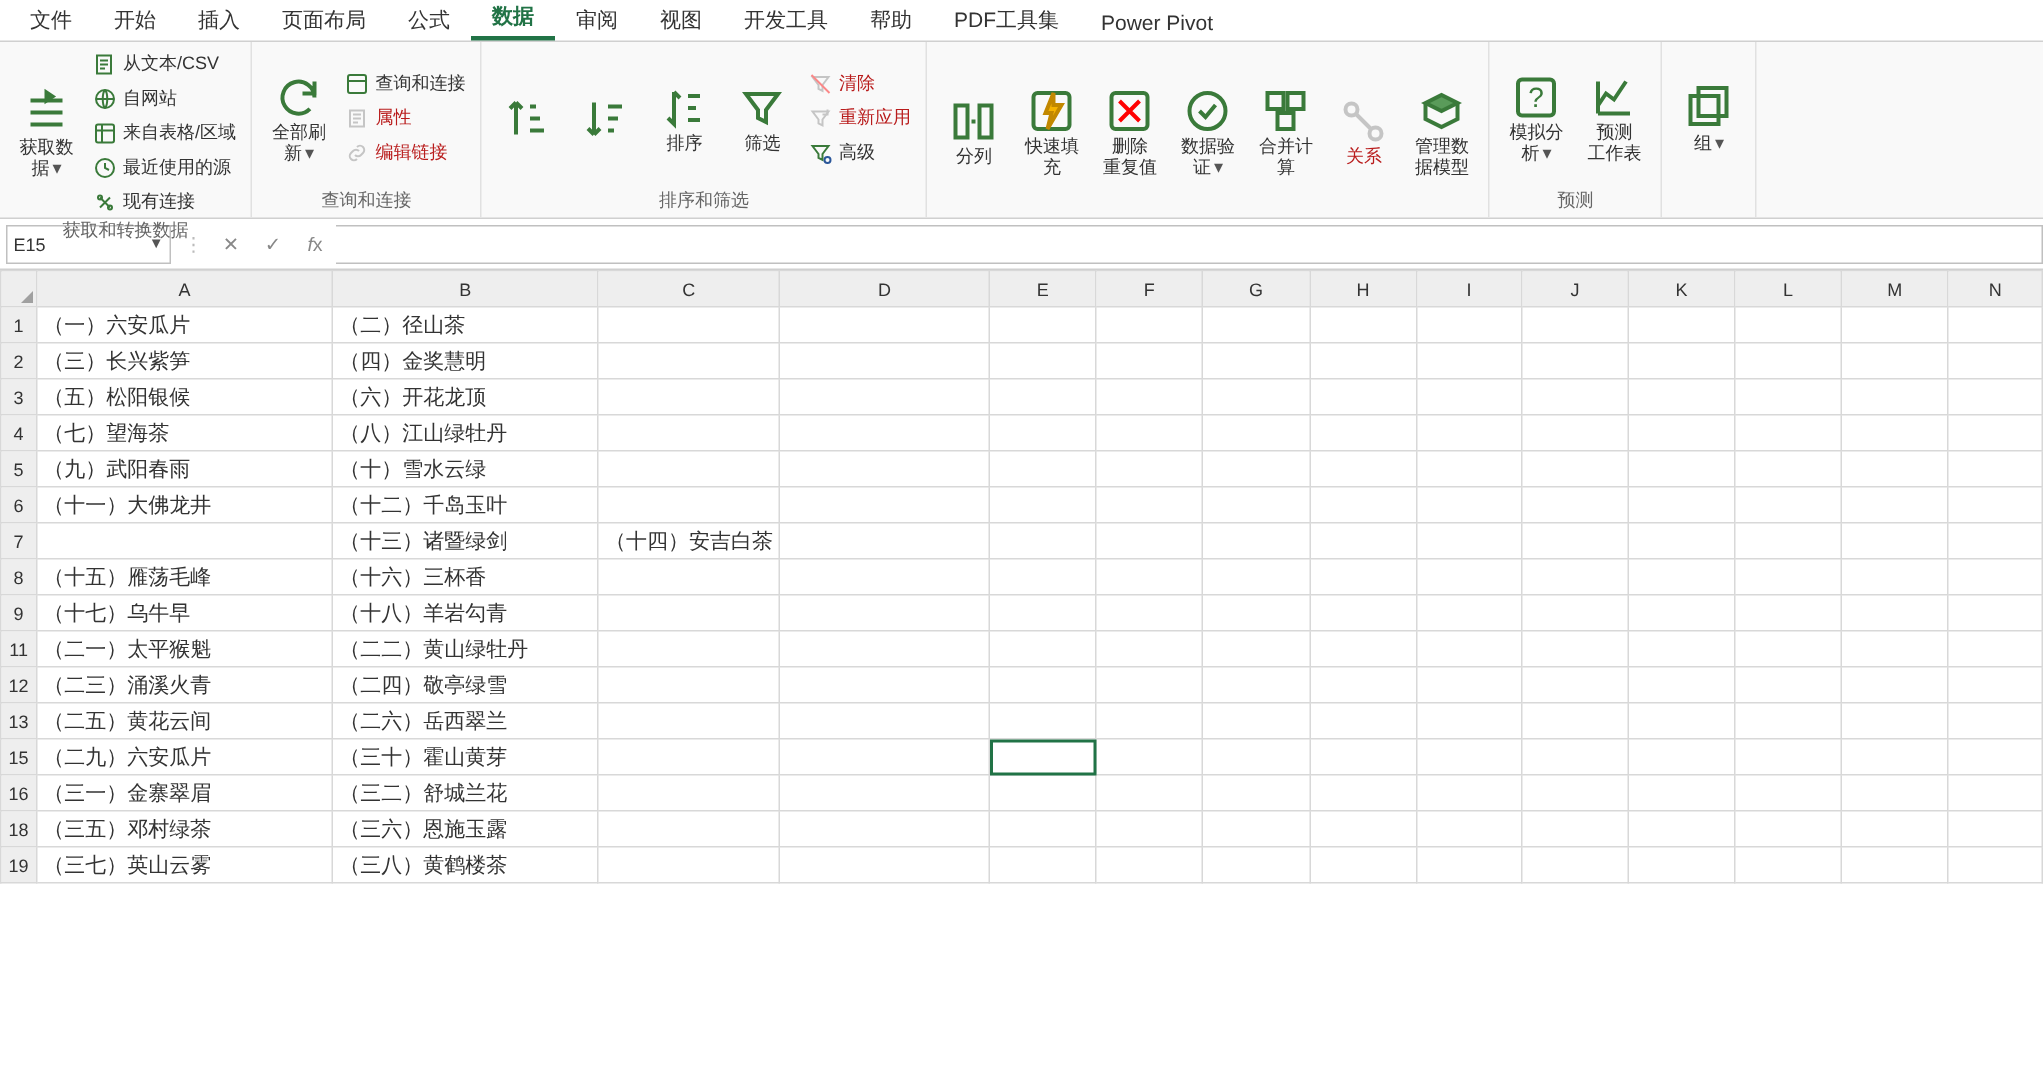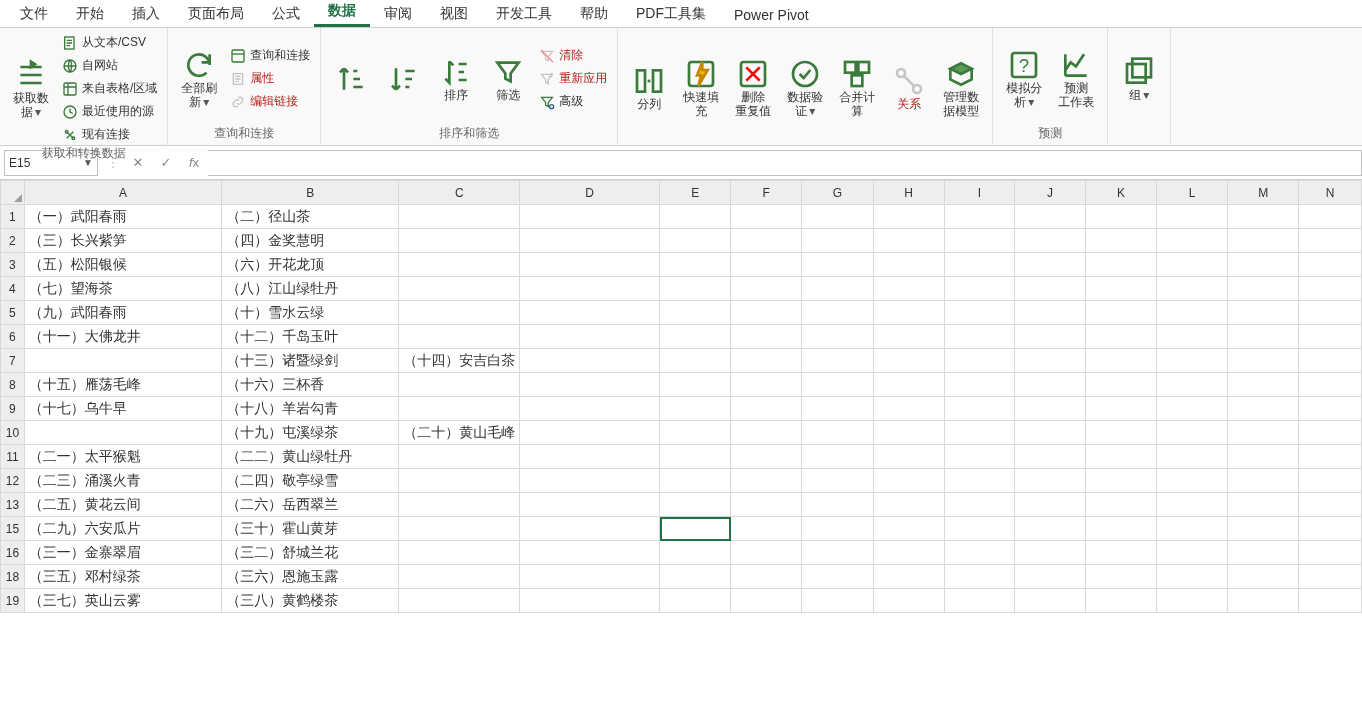--- a/index.html
+++ b/index.html
@@ -78,21 +78,21 @@
 
   
   .formula-row {
     display: flex;
     align-items: center;
     height: 34px;
     border-bottom: 1px solid #d0d0d0;
     background: #fff;
   }
   .name-box {
-    width: 94px; height: 26px; margin: 0 4px;
+    width: 110px; height: 26px; margin: 0 4px;
     border: 1px solid #c0c0c0; display: flex; align-items: center;
     justify-content: space-between; padding: 0 4px; font-size: 12px;
   }
   .name-box .dd { color:#555; font-size:10px;}
   .fb-sep { width: 22px; text-align:center; color:#bbb; }
   .fb-btn { width: 28px; text-align:center; color:#888; cursor:pointer; }
   .formula-input {
     flex:1; height:26px; border:1px solid #c0c0c0;
     border-left:none; padding:0 6px; font-size:12px;
     outline:none;
@@ -490,21 +490,21 @@
           <th>J</th>
           <th>K</th>
           <th>L</th>
           <th>M</th>
           <th>N</th>
         </tr>
       </thead>
       <tbody>
         <tr>
           <td class="rowhdr">1</td>
-          <td>（一）武阳春雨</td>
+          <td>（一）六安瓜片</td>
           <td>（二）径山茶</td>
           <td></td>
           <td></td>
           <td></td>
           <td></td>
           <td></td>
           <td></td>
           <td></td>
           <td></td>
           <td></td>
@@ -629,37 +629,20 @@
           <td></td>
           <td></td>
           <td></td>
           <td></td>
         </tr>
         <tr>
           <td class="rowhdr">9</td>
           <td>（十七）乌牛早</td>
           <td>（十八）羊岩勾青</td>
           <td></td>
-          <td></td>
-          <td></td>
-          <td></td>
-          <td></td>
-          <td></td>
-          <td></td>
-          <td></td>
-          <td></td>
-          <td></td>
-          <td></td>
-          <td></td>
-        </tr>
-        <tr>
-          <td class="rowhdr">10</td>
-          <td></td>
-          <td>（十九）屯溪绿茶</td>
-          <td>（二十）黄山毛峰</td>
           <td></td>
           <td></td>
           <td></td>
           <td></td>
           <td></td>
           <td></td>
           <td></td>
           <td></td>
           <td></td>
           <td></td>

